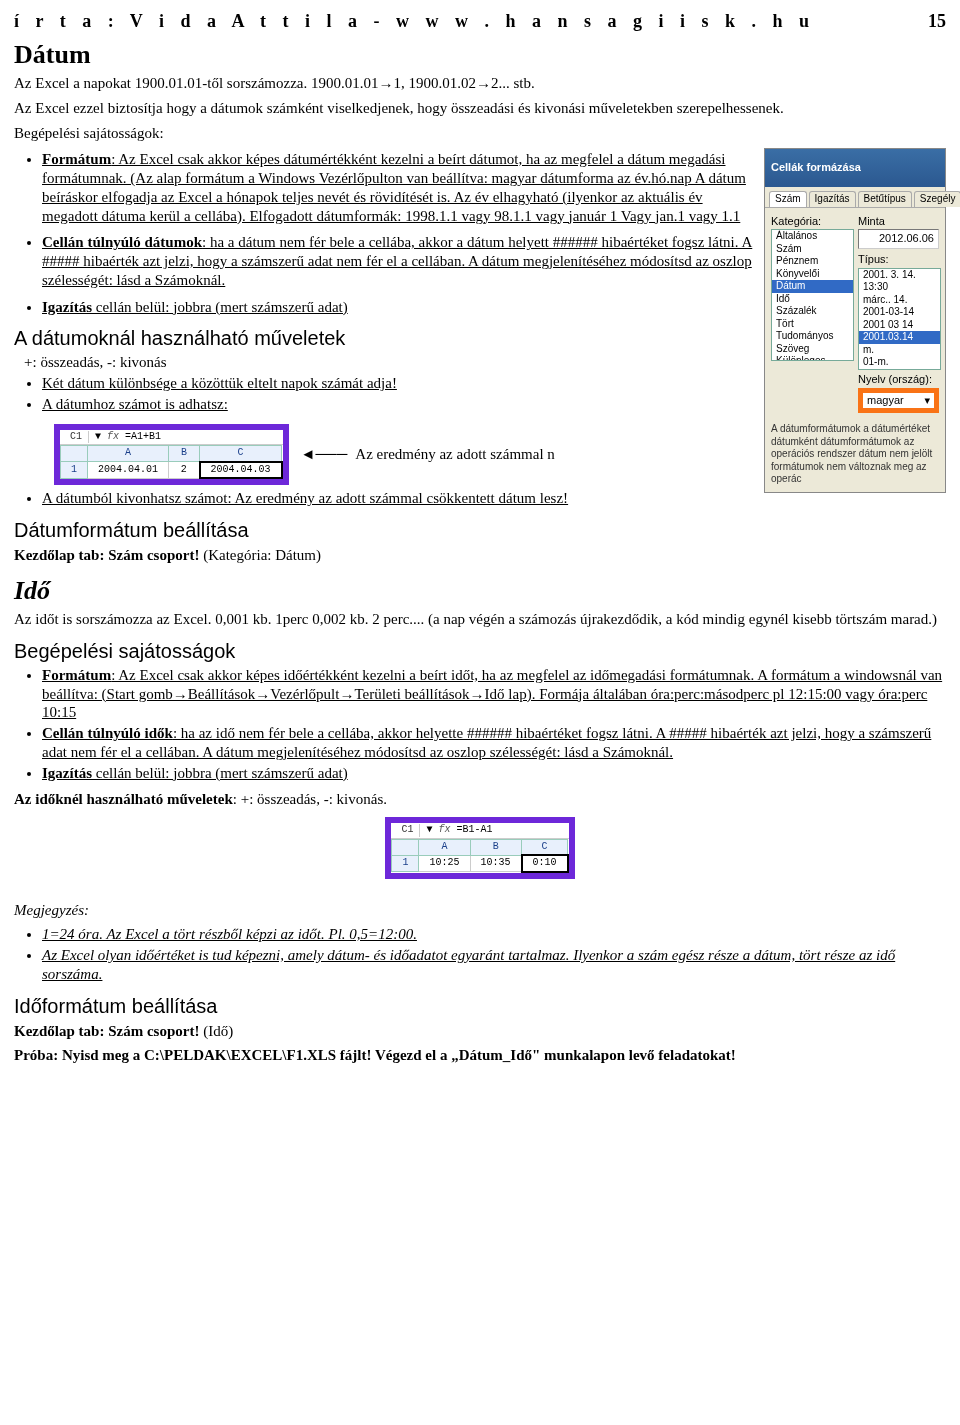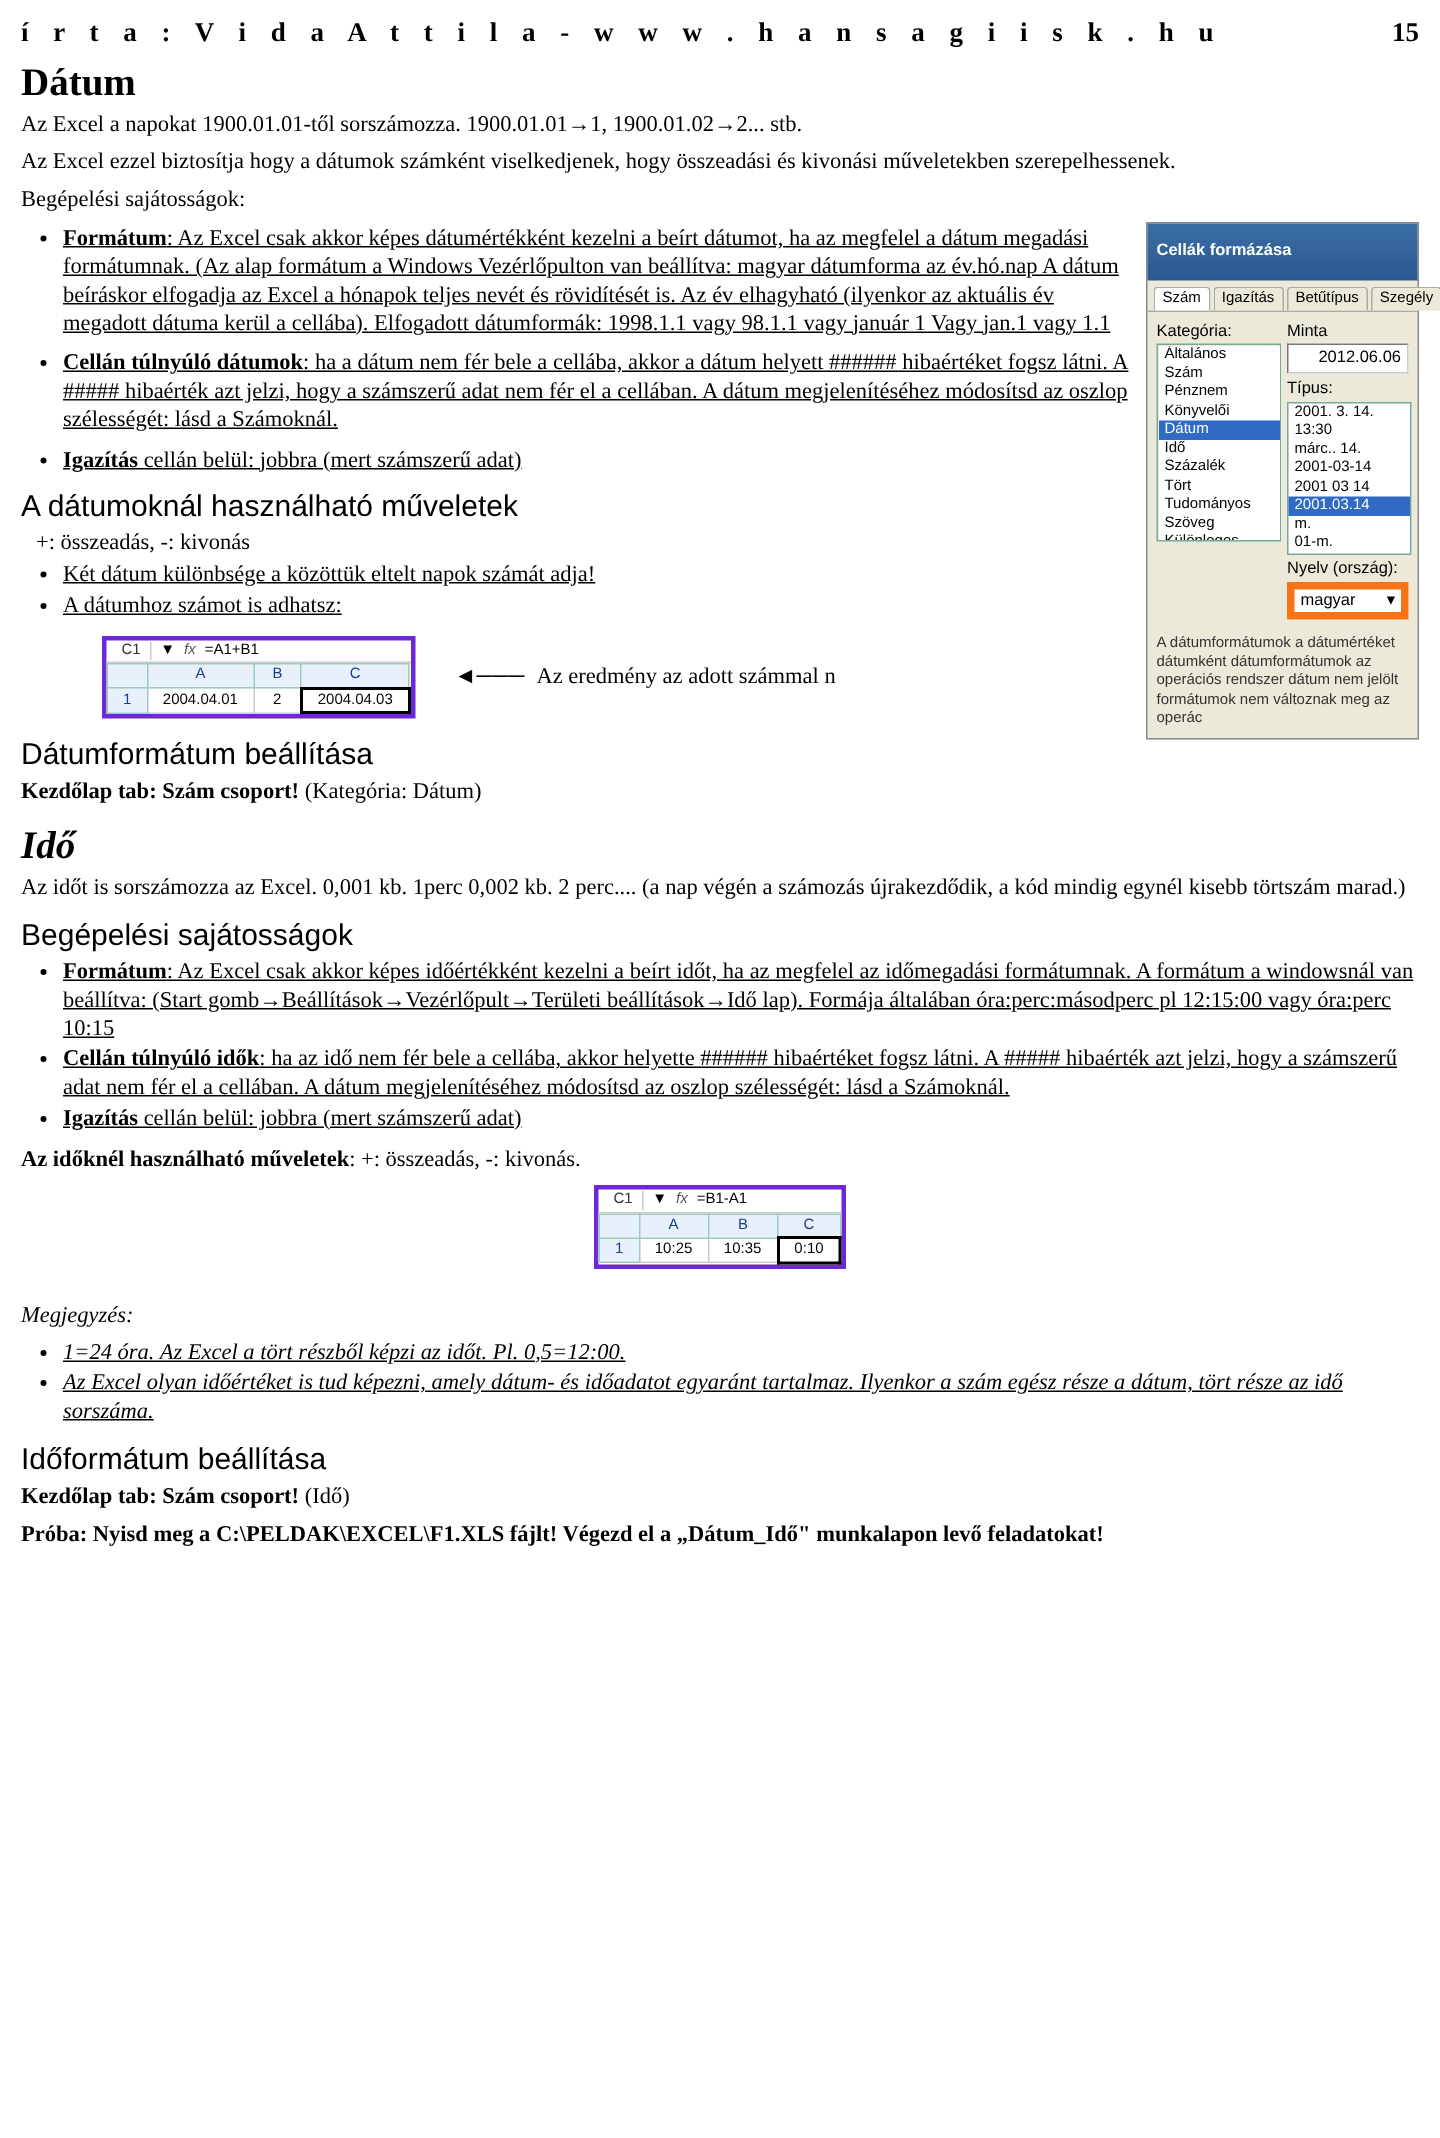--- a/index.html
+++ b/index.html
@@ -109,26 +109,26 @@
     padding: 1px 4px;
     display: flex;
     justify-content: space-between;
   }
   .desc-text {
     font-size: 10px;
     padding: 6px;
     color: #333;
   }
   .minisheet {
-    border: 3px solid #6d28d9;
+    border: 6px solid #6d28d9;
     display: inline-block;
-    font-family: Liberation Sans, sans-serif;
-    font-size: 10px;
-    background: #fff;
-    margin: 2px 14px;
+    font-family: Liberation Mono, monospace;
+    font-size: 10px;
+    background: #fff;
+    margin: 2px 0;
   }
   .minisheet table { border-collapse: collapse; }
   .minisheet th {
     background: #e8f0fc;
     border: 1px solid #9cb;
     padding: 1px 12px;
     font-weight: normal;
     color: #1a3f8a;
   }
   .minisheet td {
@@ -212,20 +212,23 @@
             <td>2</td>
             <td style="border:2px solid #000;">2004.04.03</td>
           </tr>
         </tbody>
           </table>
       </div>
       <span class="arrowbox">◄───</span>
       <span>Az eredmény az adott számmal n</span>
     </div>
 
+    <ul>
+      <li>A dátumból kivonhatsz számot: Az eredmény az adott számmal csökkentett dátum lesz!</li>
+    </ul>
 
     <h3 class="subsection">Dátumformátum beállítása</h3>
     <p><span class="bold">Kezdőlap tab: Szám csoport!</span><span> (Kategória: Dátum)</span></p>
   </div>
 
   <div class="dialog">
     <div class="dialog-title">Cellák formázása</div>
     <div class="tabs">
       <div class="tab active">Szám</div>
       <div class="tab">Igazítás</div>

